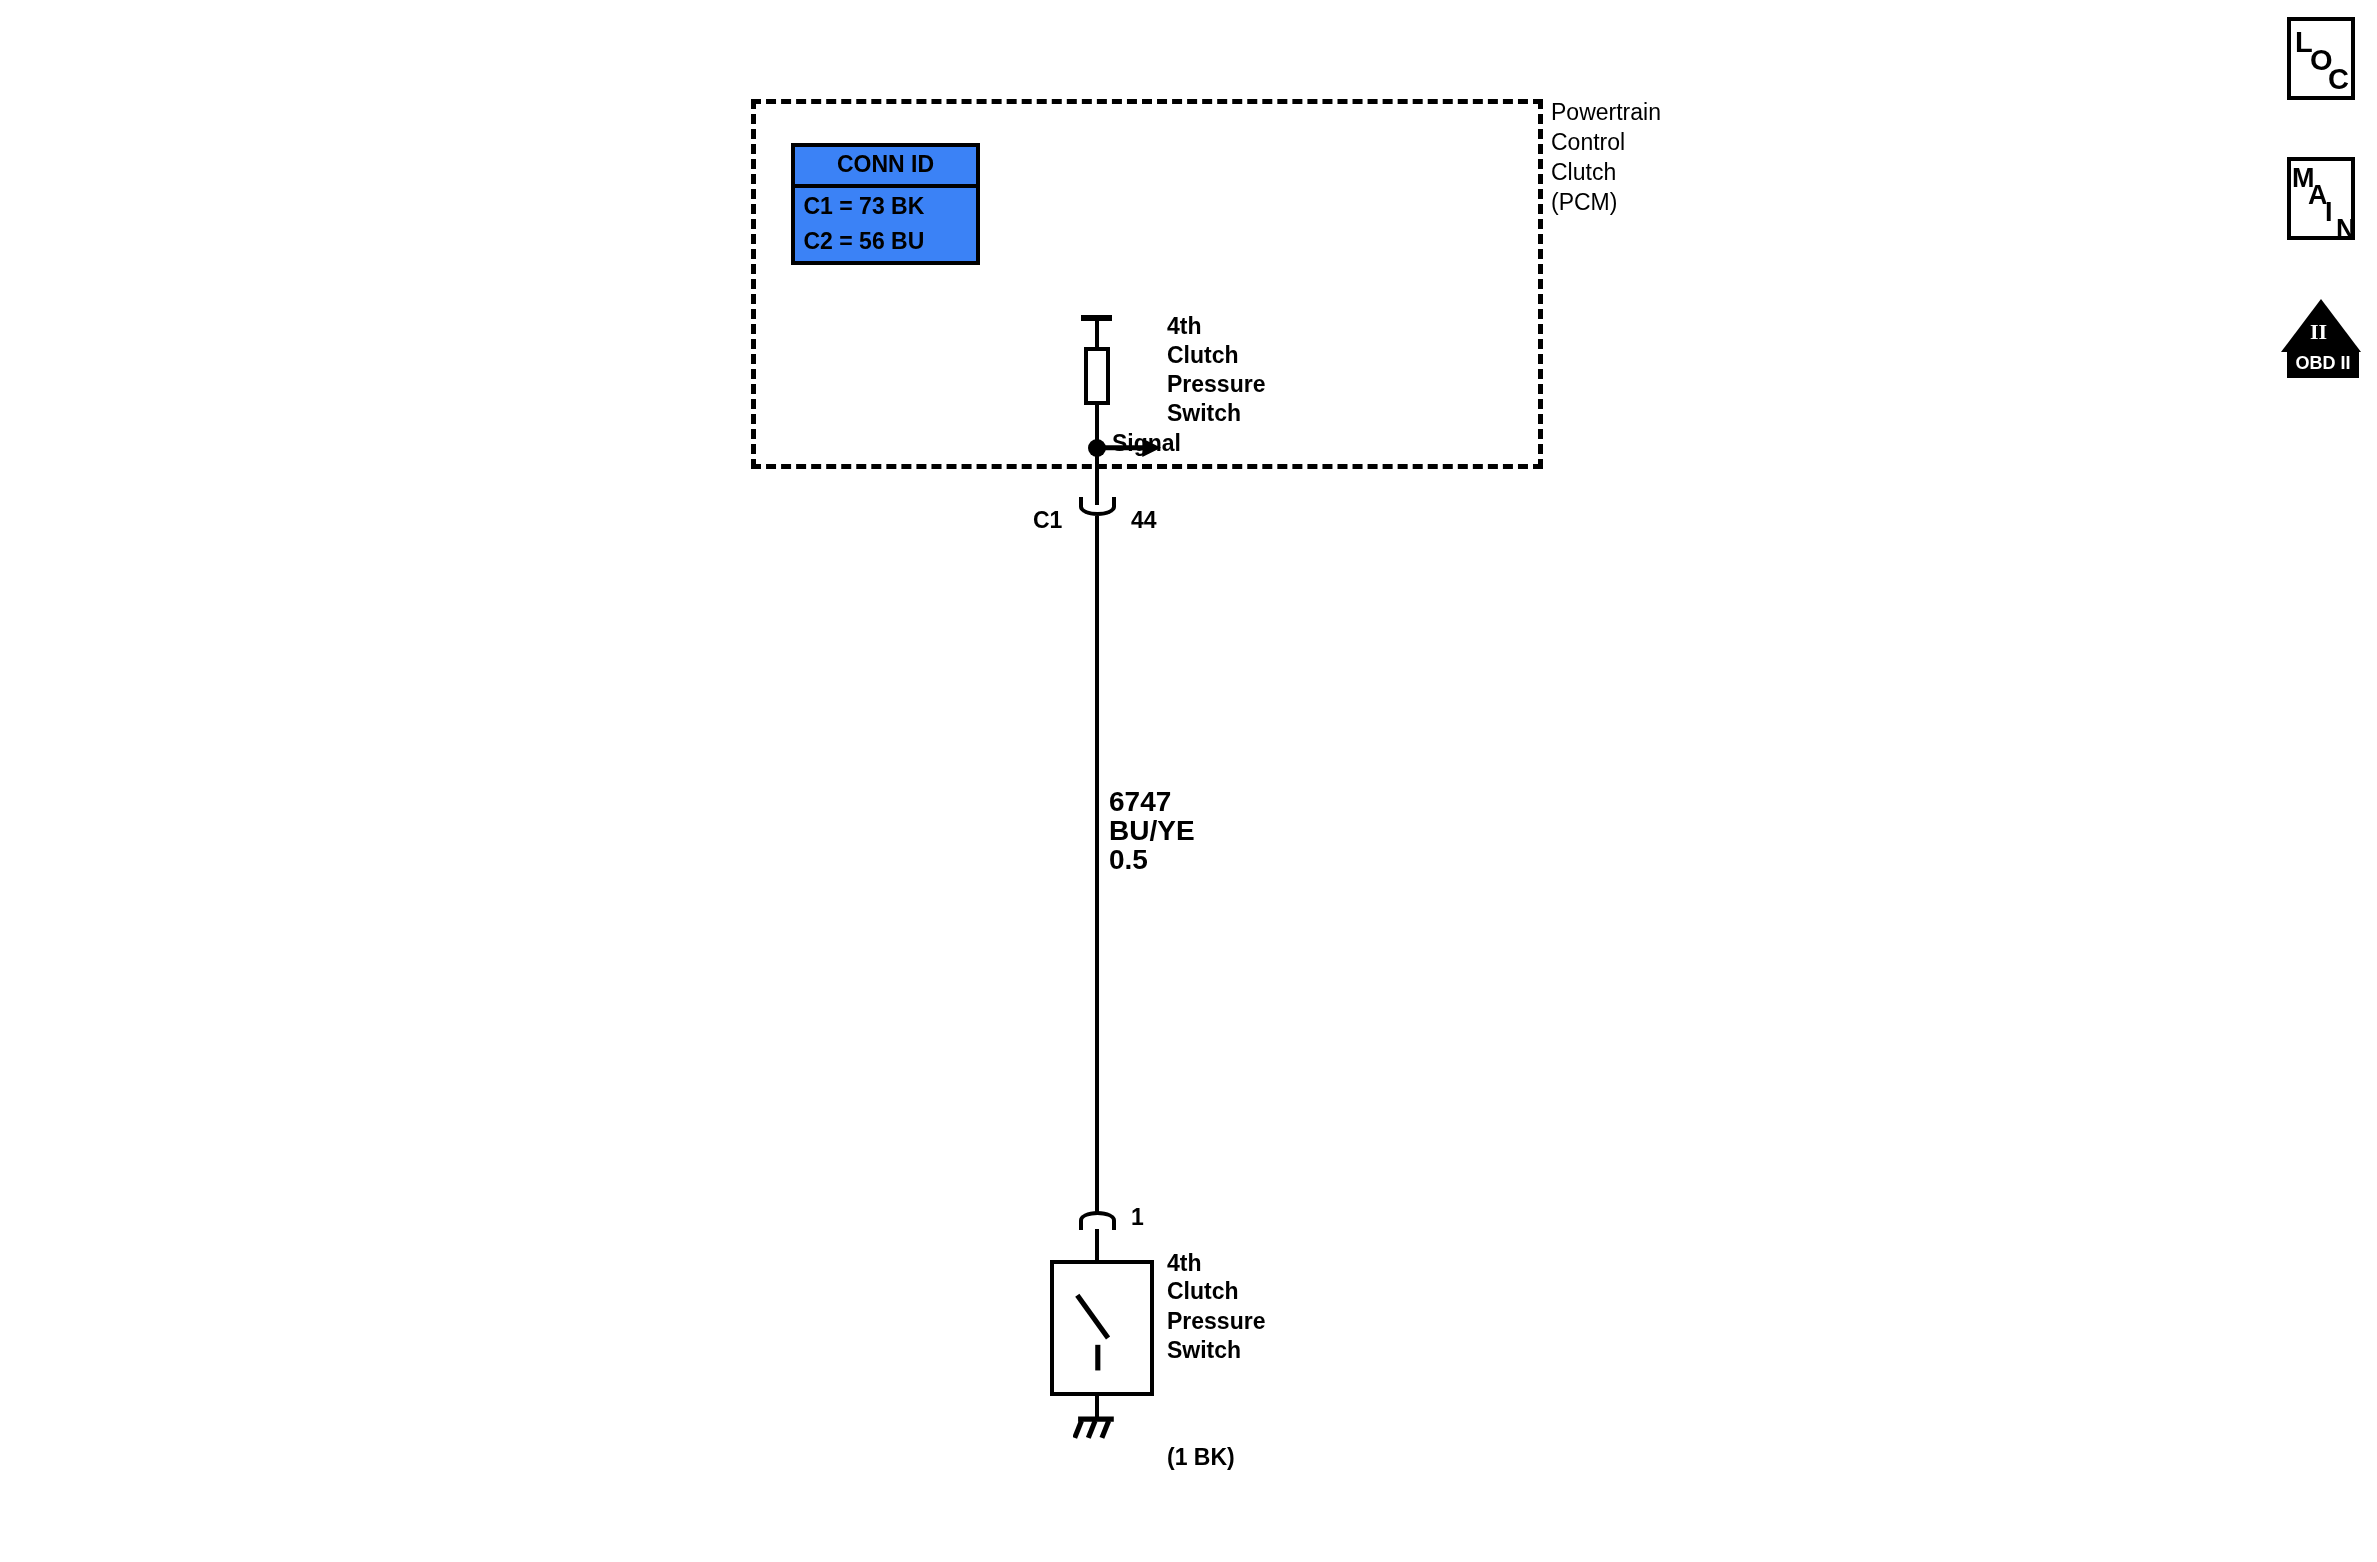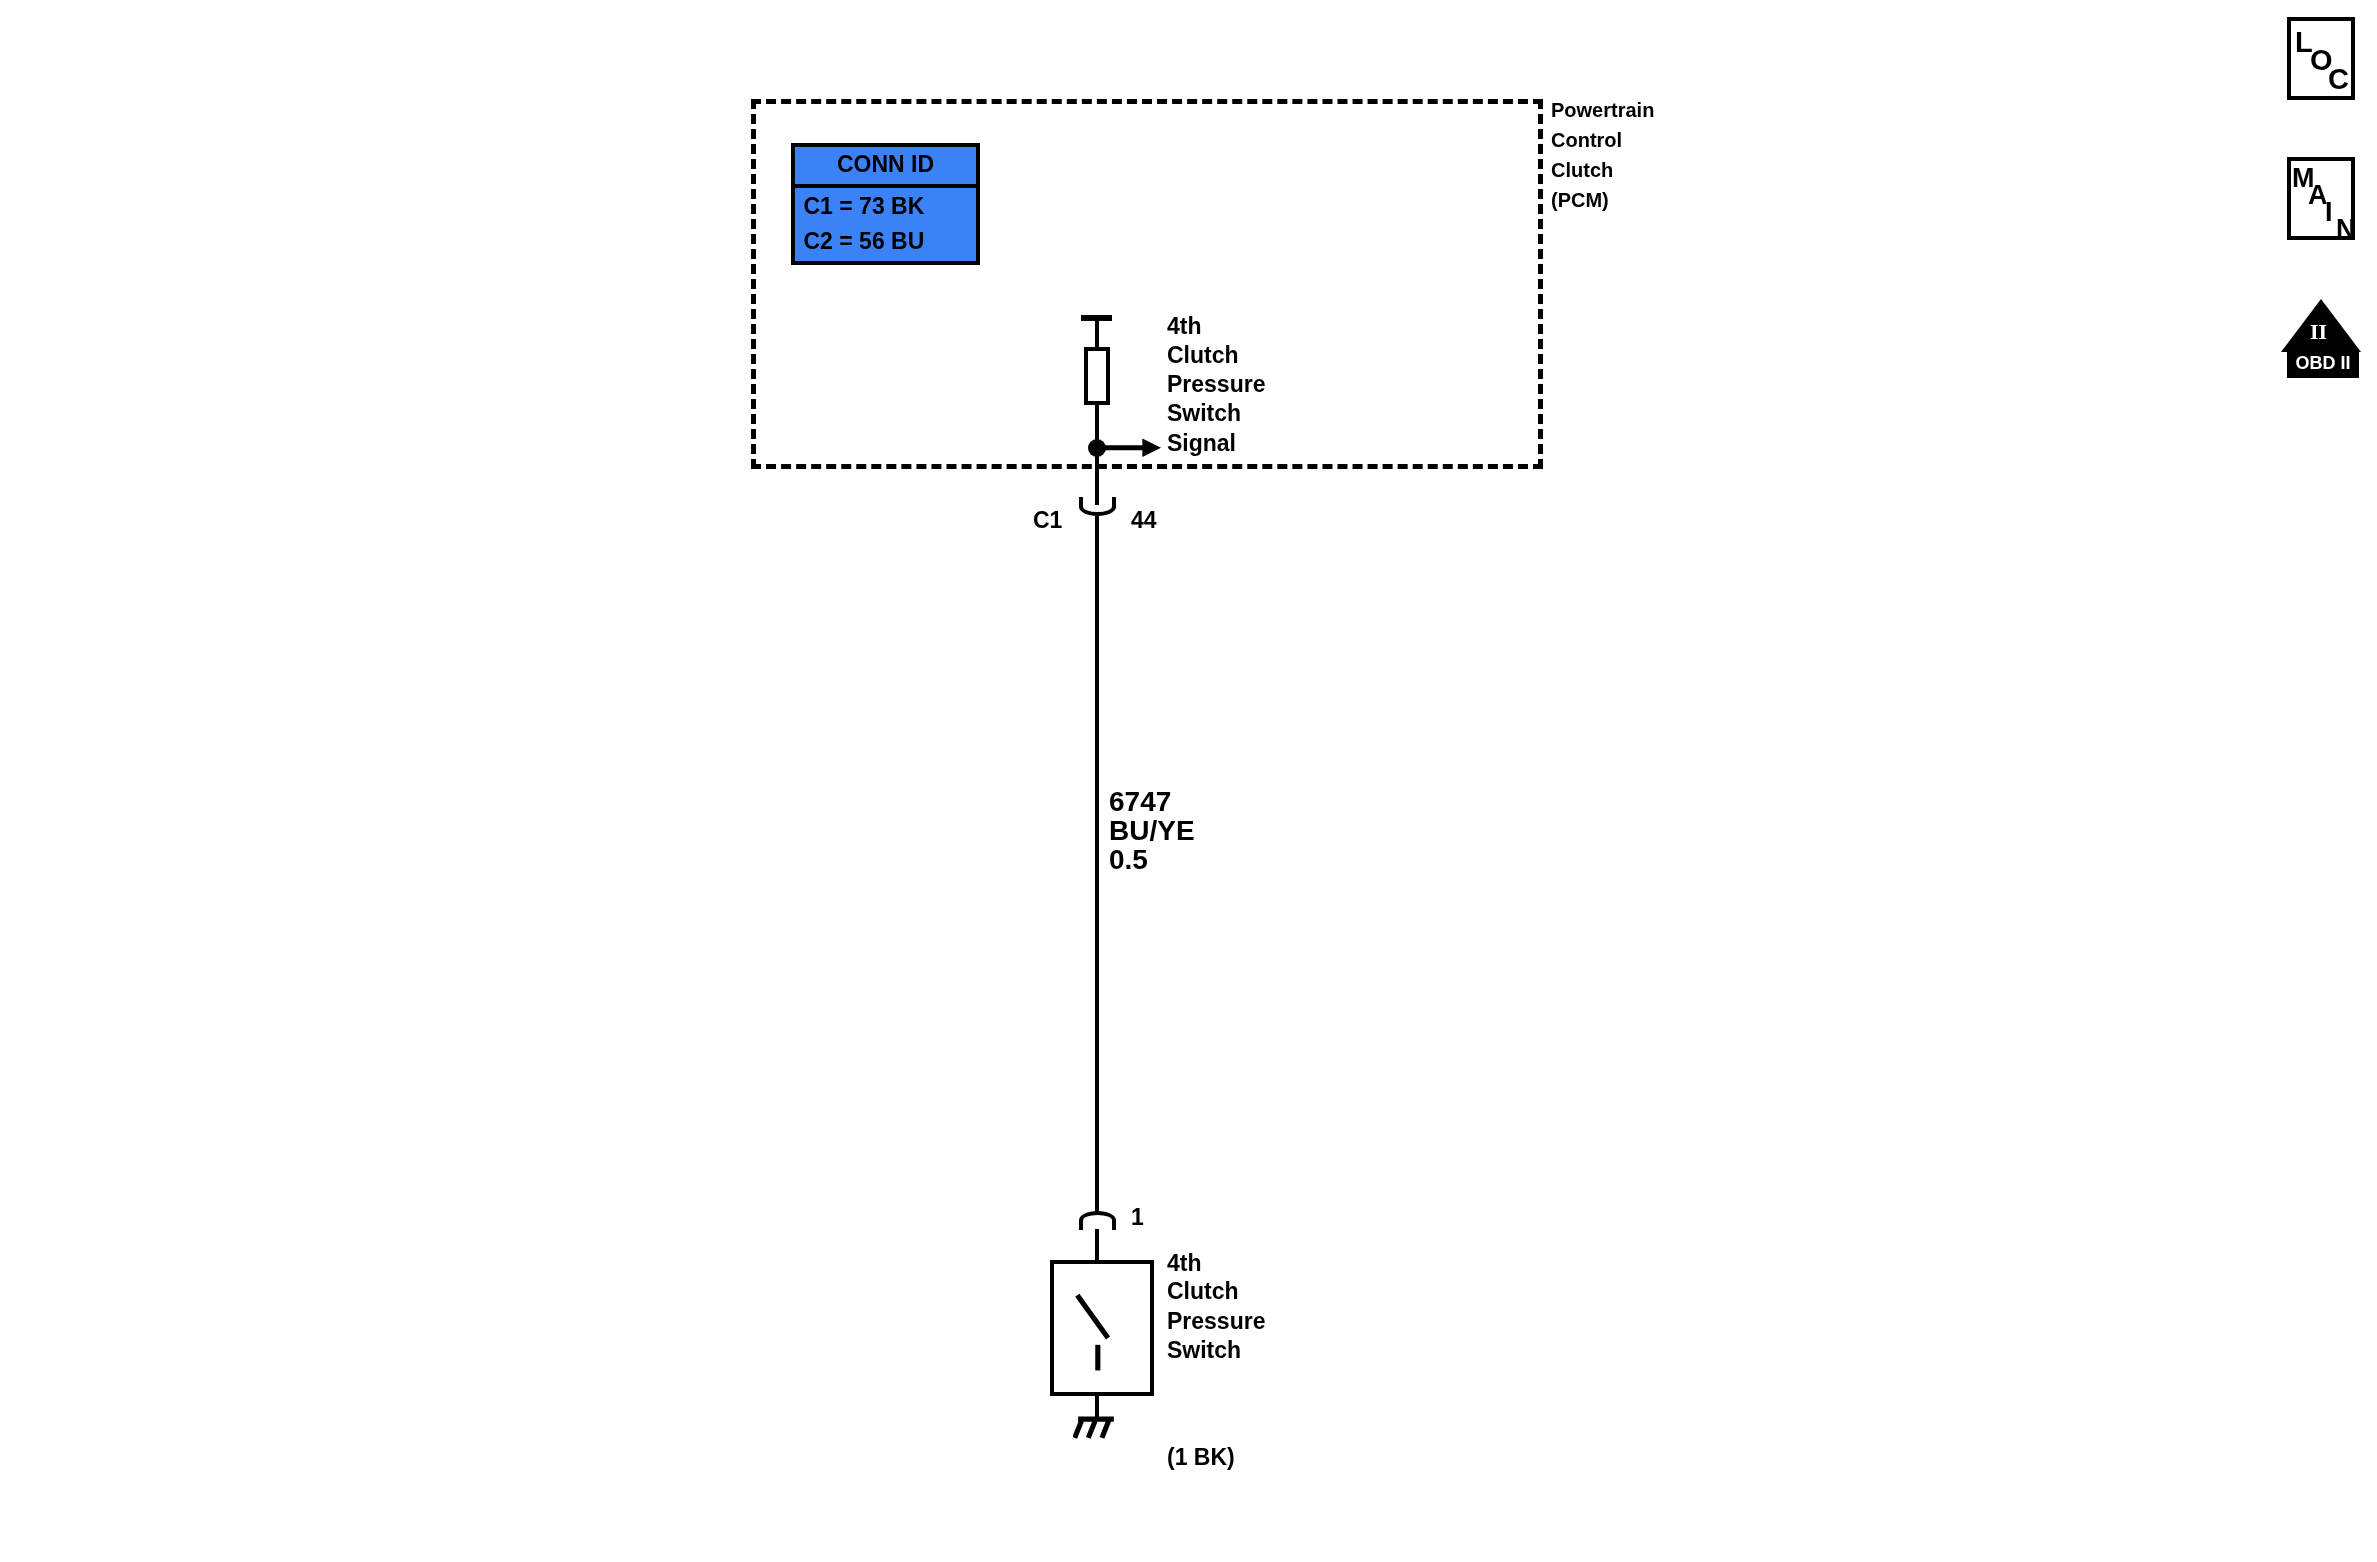--- a/index.html
+++ b/index.html
@@ -20,21 +20,21 @@
   .abs { position: absolute; }
 
   
   .lbl {
     position: absolute;
     font-family: "Liberation Sans", sans-serif;
     color: #000000;
     white-space: pre;
     line-height: 1.18;
   }
-  .t-pcm      { font-size: 20px; font-weight: 700; }
+  .t-pcm      { font-size: 23px; font-weight: 400; }
   .t-sig      { font-size: 23px; font-weight: 700; }
   .t-wire     { font-size: 28px; font-weight: 700; }
   .t-pin      { font-size: 23px; font-weight: 700; }
   .t-sw       { font-size: 23px; font-weight: 700; }
 
   
   .pcm-box {
     position: absolute;
     left: 751px;
     top: 99px;
@@ -205,21 +205,21 @@
   <div class="abs" style="left:1088px; top:439px; width:18px; height:18px; border-radius:50%; background:#000;"></div>
   <svg class="abs" style="left:1095px; top:435px;" width="66" height="25.5" viewBox="0 0 78 30">
     <line x1="0" y1="15" x2="60" y2="15" stroke="#000" stroke-width="6"></line>
     <polygon points="78,15 56,4 56,26" fill="#000"></polygon>
   </svg>
 
   <div class="lbl t-sig" style="left:1167px; top:313px;">4th</div>
   <div class="lbl t-sig" style="left:1167px; top:342px;">Clutch</div>
   <div class="lbl t-sig" style="left:1167px; top:371px;">Pressure</div>
   <div class="lbl t-sig" style="left:1167px; top:400px;">Switch</div>
-  <div class="lbl t-sig" style="left:1167px; top:430px;">Signal</div>
+  <div class="lbl t-sig" style="left:1112px; top:430px;">Signal</div>
 
   <div class="vwire" style="left:1095px; top:445px; height:60px;"></div>
 
   <div class="arc-down" style="left:1079px; top:497px;"></div>
 
   <div class="lbl t-pin" style="left:1033px; top:507px;">C1</div>
   <div class="lbl t-pin" style="left:1131px; top:507px;">44</div>
 
   <div class="vwire" style="left:1095px; top:516px; height:697px;"></div>
 

